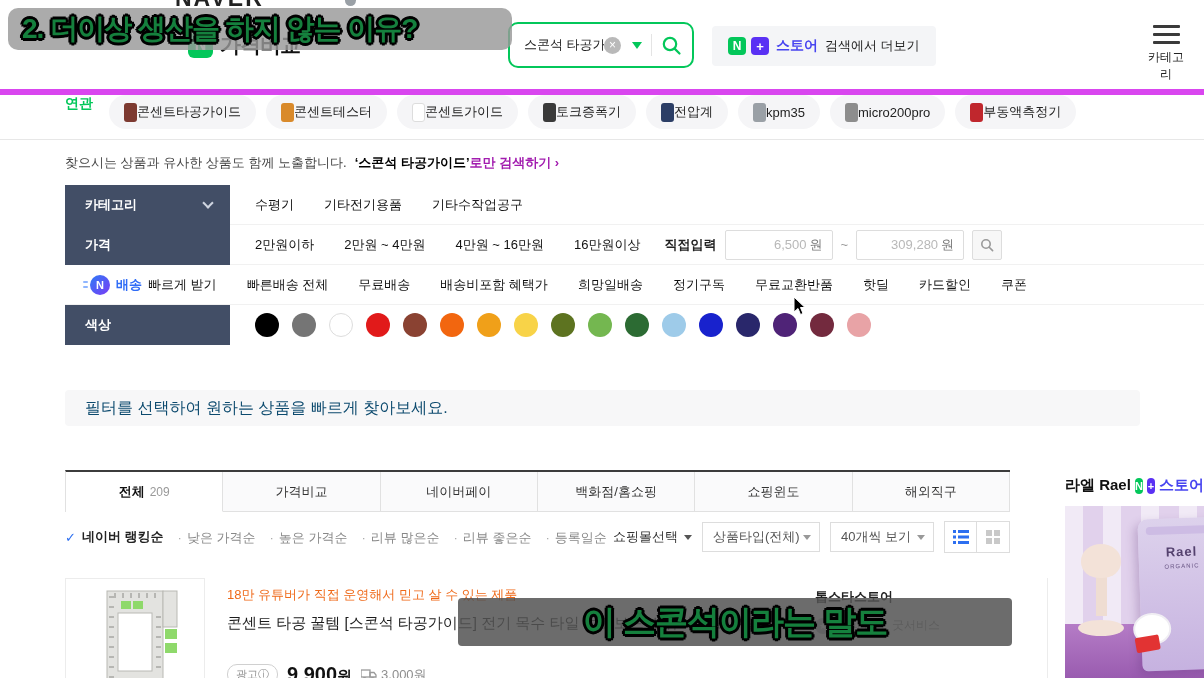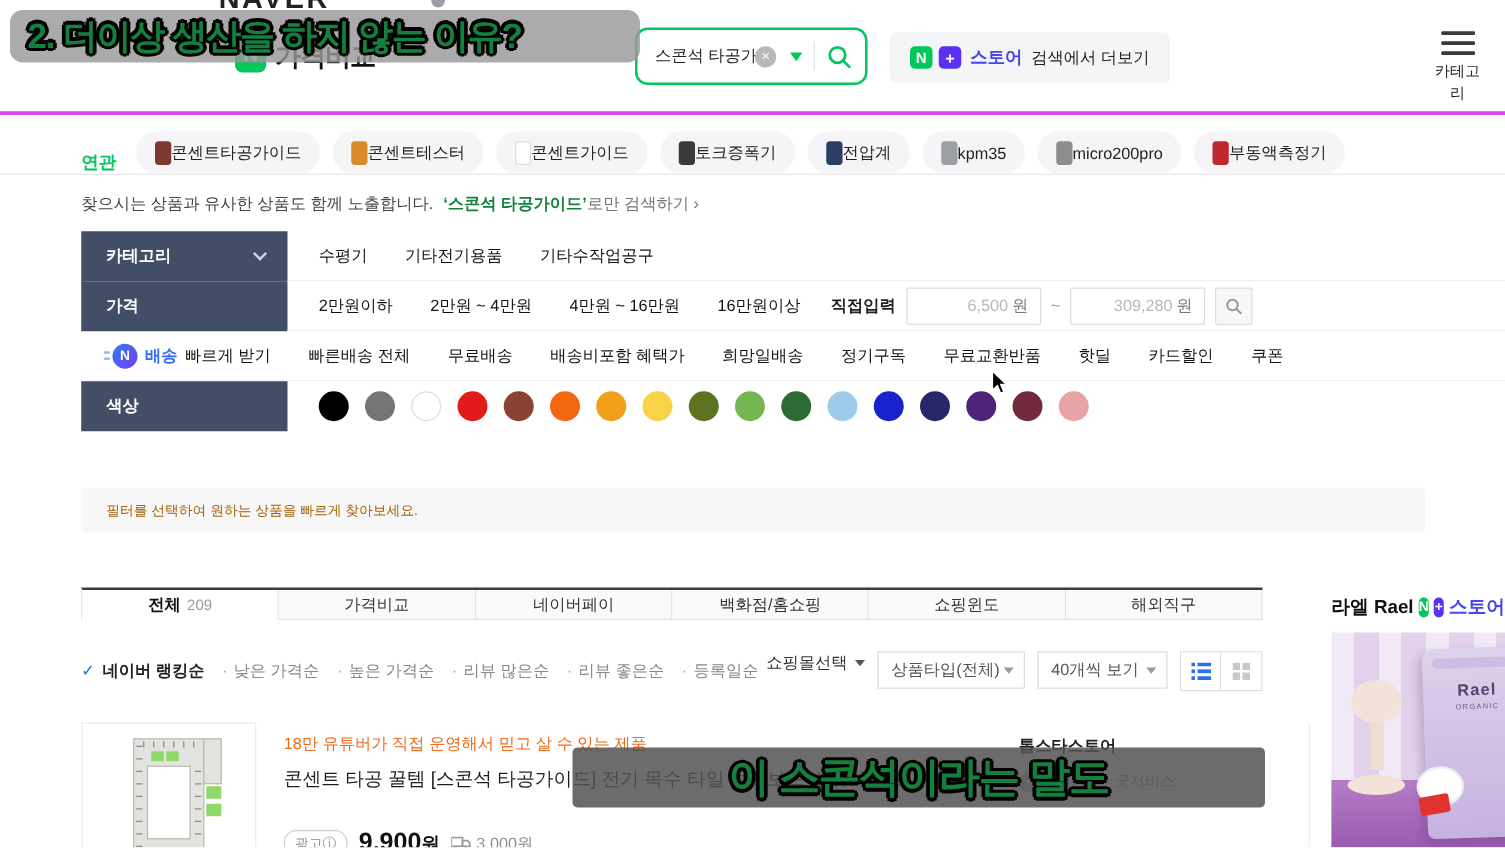--- a/index.html
+++ b/index.html
@@ -23,30 +23,30 @@
   .store-btn{position:absolute;left:712px;top:26px;height:40px;background:#f4f5f7;border-radius:4px;display:flex;align-items:center;padding:0 16px;gap:5px;z-index:4}
   .badge-n{width:18px;height:18px;border-radius:4px;background:#03c75a;color:#fff;font-size:12px;font-weight:800;display:flex;align-items:center;justify-content:center}
   .badge-plus{width:18px;height:18px;border-radius:4px;background:#5a31f4;color:#fff;font-size:13px;font-weight:800;display:flex;align-items:center;justify-content:center}
   .store-word{color:#4744f0;font-weight:800;font-size:14px;margin-left:2px}
   .store-label{color:#222;font-size:13px;margin-left:2px}
   .menu-btn{position:absolute;right:18px;top:25px;width:40px;text-align:center}
   .menu-bars div{width:27px;height:3px;background:#3a3a3a;margin:0 auto 5px auto;border-radius:1px}
   .menu-label{font-size:12px;color:#222;margin-top:4px}
 
   
-  .related{position:absolute;top:89px;left:0;right:0;height:51px;display:flex;align-items:flex-end;padding-left:65px;border-top:3px solid #d946ef;border-bottom:1px solid #e7e7e7;overflow:hidden}
+  .related{position:absolute;top:89px;left:0;right:0;height:51px;display:flex;align-items:flex-start;padding-left:65px;border-top:6px solid #d946ef;border-bottom:1px solid #e7e7e7;overflow:hidden}
   .related-label{color:#03c75a;font-weight:700;font-size:14px;margin-right:16px;flex:none}
   .kw-list{display:flex;gap:10px;flex:none}
   .pill{height:34px;border-radius:17px;background:#f5f5f7;display:flex;align-items:center;gap:0;padding:0 15px;font-size:13px;color:#222;white-space:nowrap}
   .pill-icon{width:13px;height:19px;border-radius:3px;flex:none}
 
   
   .notice{position:absolute;top:140px;left:65px;height:45px;display:flex;align-items:center;font-size:13px;color:#444}
-  .notice-hl{color:#15803d;font-weight:800;margin-left:8px}
-  .notice-sfx{color:#737373;font-weight:400}
+  .notice-hl{color:#000000;font-weight:800;margin-left:8px}
+  .notice-sfx{color:#a21caf;font-weight:700}
 
   
   .ftable{position:absolute;top:185px;left:65px;right:0}
   .f-row{display:flex;height:40px}
   .f-side{width:165px;background:#424e66;color:#fff;font-size:13px;font-weight:700;display:flex;align-items:center;justify-content:space-between;padding:0 18px 0 20px;flex:none}
   .chev{width:8px;height:8px;border-left:2px solid #cfd5e0;border-bottom:2px solid #cfd5e0;transform:rotate(-45deg);margin-top:-4px}
   .f-content{flex:1;display:flex;align-items:center;gap:30px;padding-left:25px;font-size:13px;color:#111;border-bottom:1px solid #f1f1f1;overflow:hidden;white-space:nowrap}
   .f-row:last-child .f-content{border-bottom:none}
   .f-item{cursor:pointer}
   .d-label{font-weight:700;color:#222}
@@ -55,35 +55,35 @@
   .d-num{color:#b8b8b8;font-size:13px}
   .d-unit{color:#777;font-size:13px}
   .d-tilde{color:#999}
   .d-search{width:30px;height:30px;border:1px solid #ddd;background:#f7f7f7;border-radius:2px;display:flex;align-items:center;justify-content:center}
   .nd{display:flex;align-items:center;gap:6px}
   .nd-icon{position:relative;width:20px;height:20px;border-radius:50%;background:linear-gradient(135deg,#2e7bf6,#7a3bf5);color:#fff;font-size:11px;font-weight:800;display:flex;align-items:center;justify-content:center}
   .nd-icon::before{content:"";position:absolute;left:-7px;top:6px;width:5px;height:2px;background:#8fb6ff;box-shadow:0 5px 0 #8fb6ff;border-radius:1px}
   .nd-strong{color:#2f6cf6;font-weight:800}
   .dot{width:24px;height:24px;border-radius:50%;flex:none;cursor:pointer}
   .f-colors{gap:13px !important}
-  .ffooter{position:absolute;top:390px;left:65px;right:64px;height:36px;background:#f7f7f8;border-radius:4px;display:flex;align-items:center;padding-left:20px;font-size:11px;color:#a16207}
-
-  
-  .tabs{position:absolute;top:470px;left:65px;width:945px;height:26px;display:flex;border-top:2px solid #3c3c3c;border-left:1px solid #e1e1e1}
+  .ffooter{position:absolute;top:390px;left:65px;right:64px;height:36px;background:#f7f7f8;border-radius:4px;display:flex;align-items:center;padding-left:20px;font-size:16px;color:#0c4a6e}
+
+  
+  .tabs{position:absolute;top:470px;left:65px;width:945px;height:42px;display:flex;border-top:2px solid #3c3c3c;border-left:1px solid #e1e1e1}
   .tab{flex:1;display:flex;align-items:center;justify-content:center;gap:5px;background:#fafafb;border-right:1px solid #e1e1e1;border-bottom:1px solid #e1e1e1;font-size:13px;color:#333;cursor:pointer}
   .tab.active{background:#fff;border-bottom-color:#fff;font-weight:800;color:#111}
   .tab-count{color:#999;font-size:12px;font-weight:400}
 
   
   .sortrow{position:absolute;top:521px;left:65px;width:945px;height:32px;display:flex;align-items:center}
   .s-check{color:#2d6ff0;font-weight:800;font-size:13px;margin-right:6px}
   .s-active{font-weight:800;color:#222;font-size:13px}
   .s-opt{color:#888;font-size:13px;margin-left:14px;cursor:pointer}
   .s-opt::before{content:"·";margin-right:5px;color:#aaa}
-  .s-right{margin-left:auto;display:flex;align-items:flex-start}
+  .s-right{margin-left:auto;display:flex;align-items:center}
   .mall{font-size:13px;color:#333;display:flex;align-items:center;gap:6px;cursor:pointer}
   .tri{width:0;height:0;border-left:4px solid transparent;border-right:4px solid transparent;border-top:5px solid #555}
   .sel{height:30px;border:1px solid #ddd;display:flex;align-items:center;justify-content:space-between;padding:0 8px 0 10px;font-size:13px;color:#555;margin-left:10px;cursor:pointer;background:#fff}
   .sel .tri{border-top-color:#999}
   .sel1{width:118px}.sel2{width:104px}
   .views{display:flex;margin-left:10px;border:1px solid #ddd}
   .vbtn{width:32px;height:30px;display:flex;align-items:center;justify-content:center;background:#fff;cursor:pointer}
   .vbtn:first-child{border-right:1px solid #ddd}
 
   

